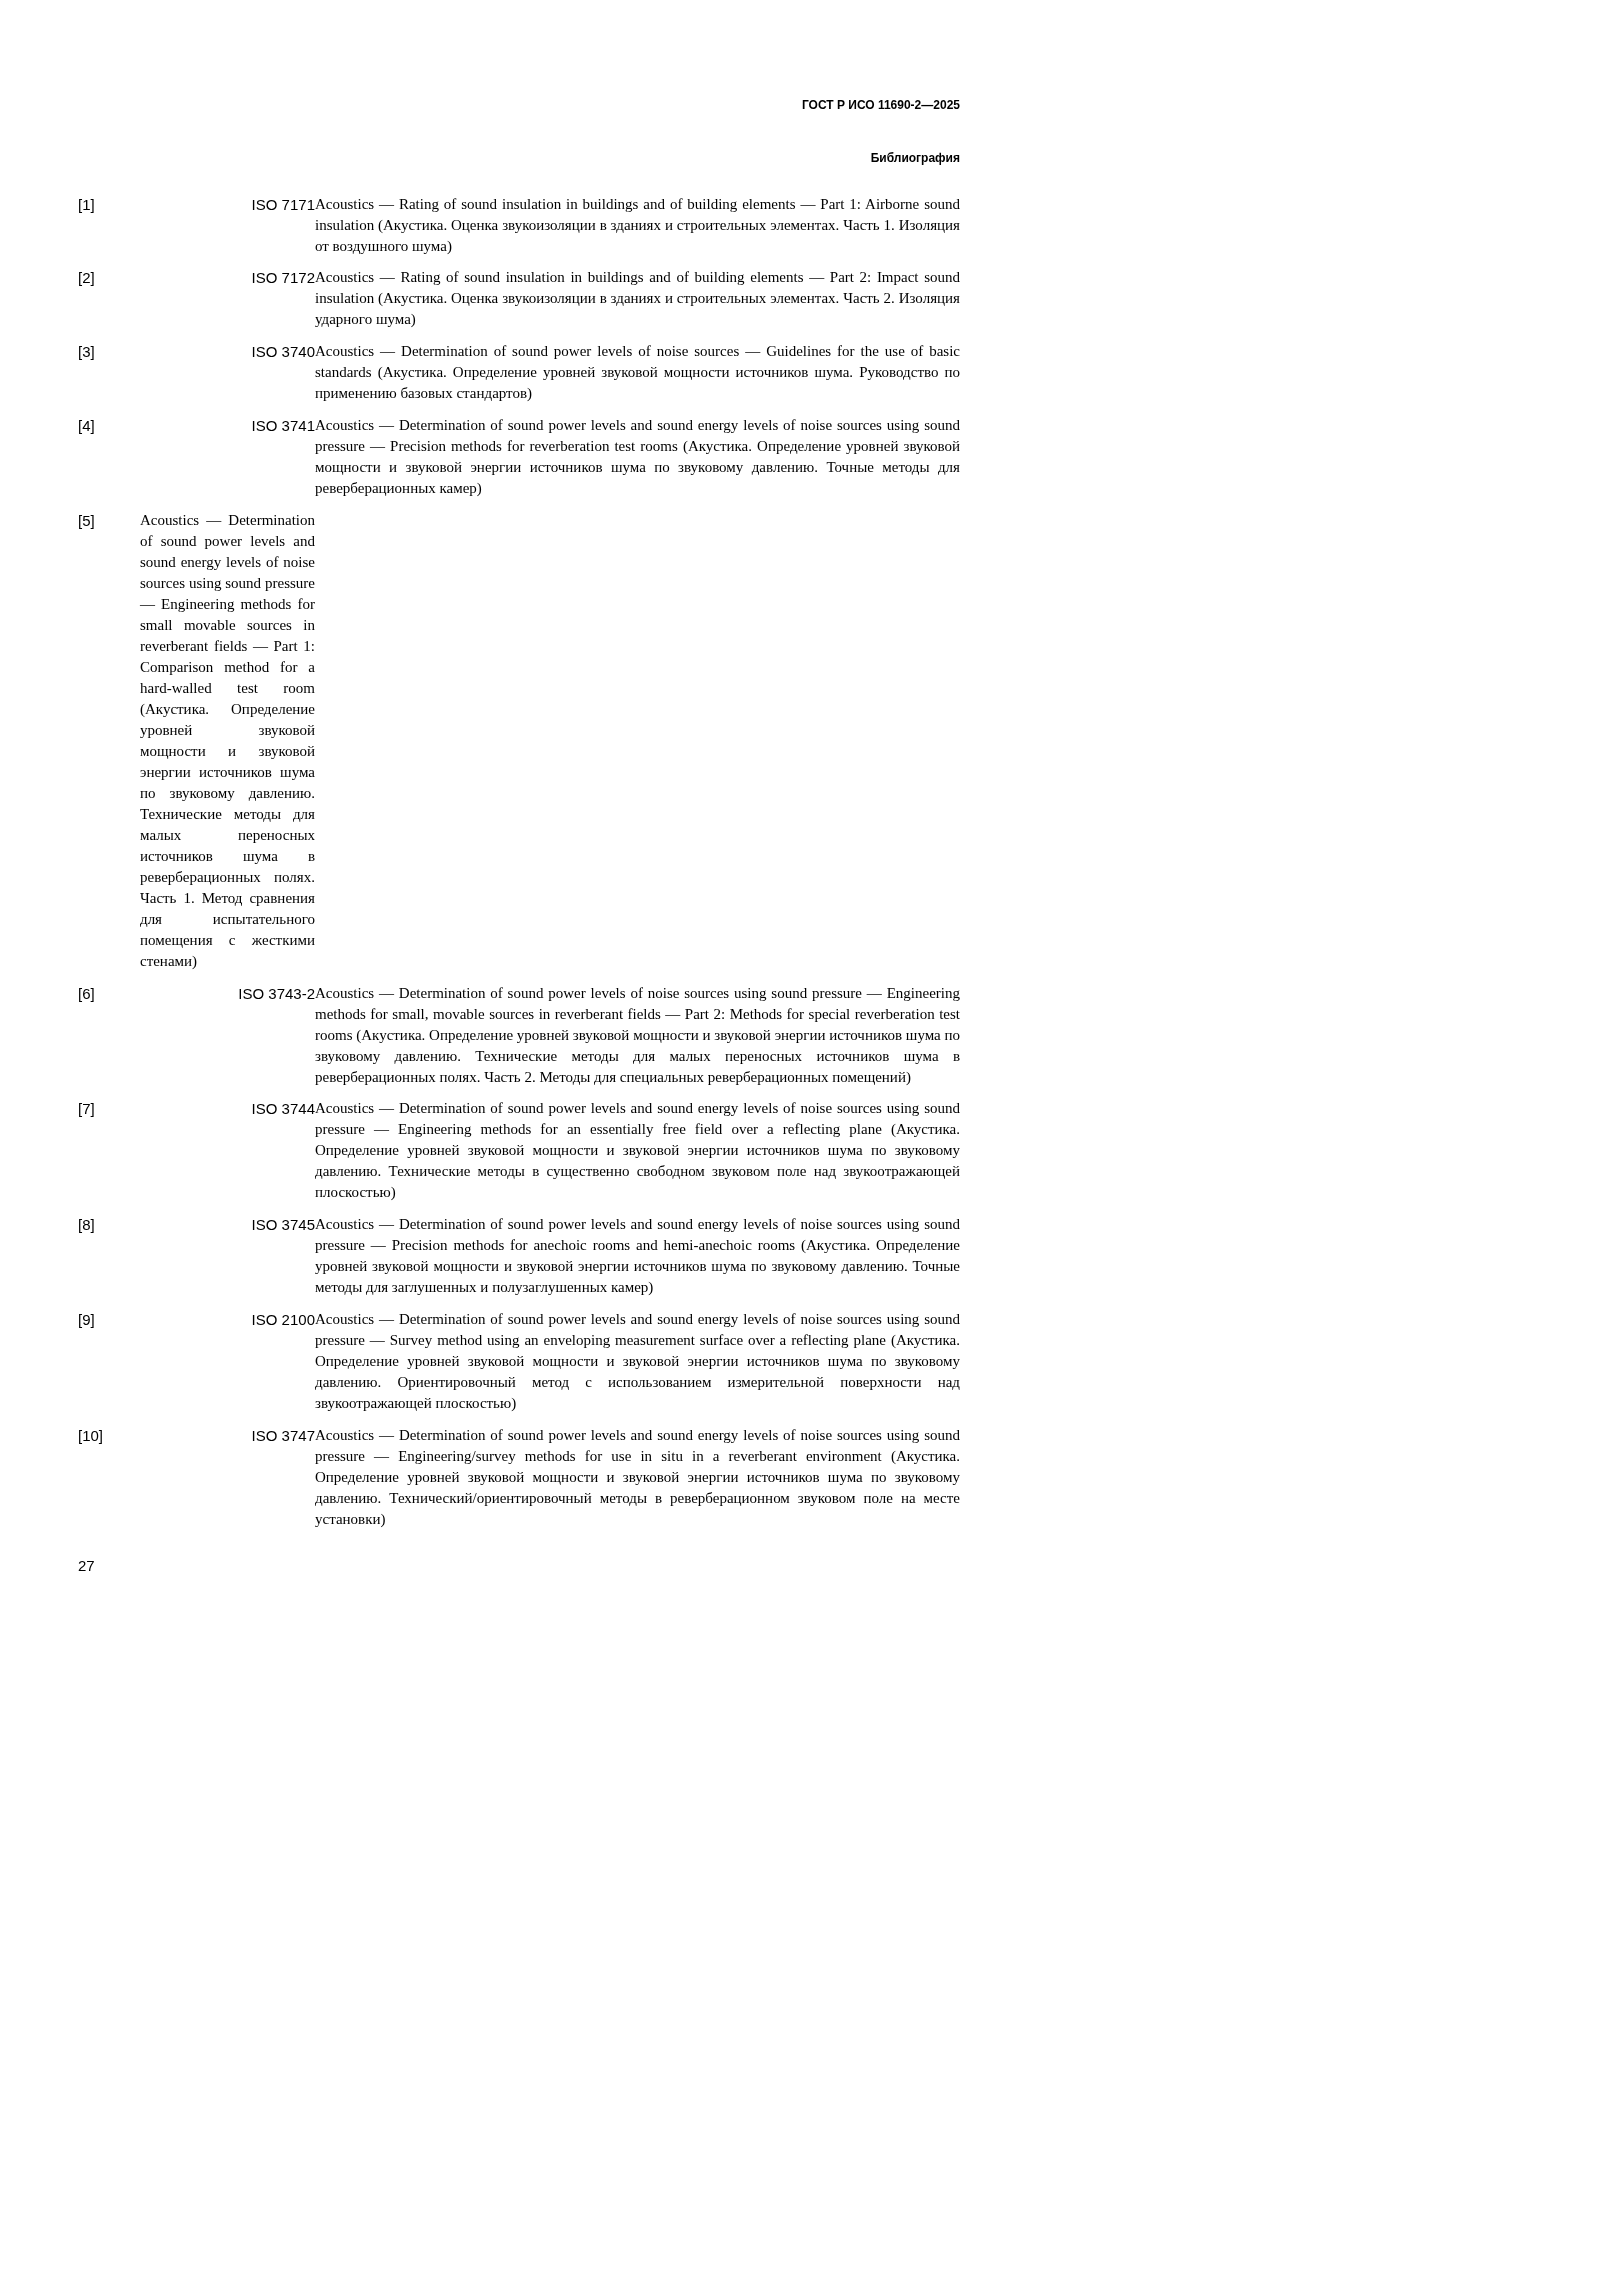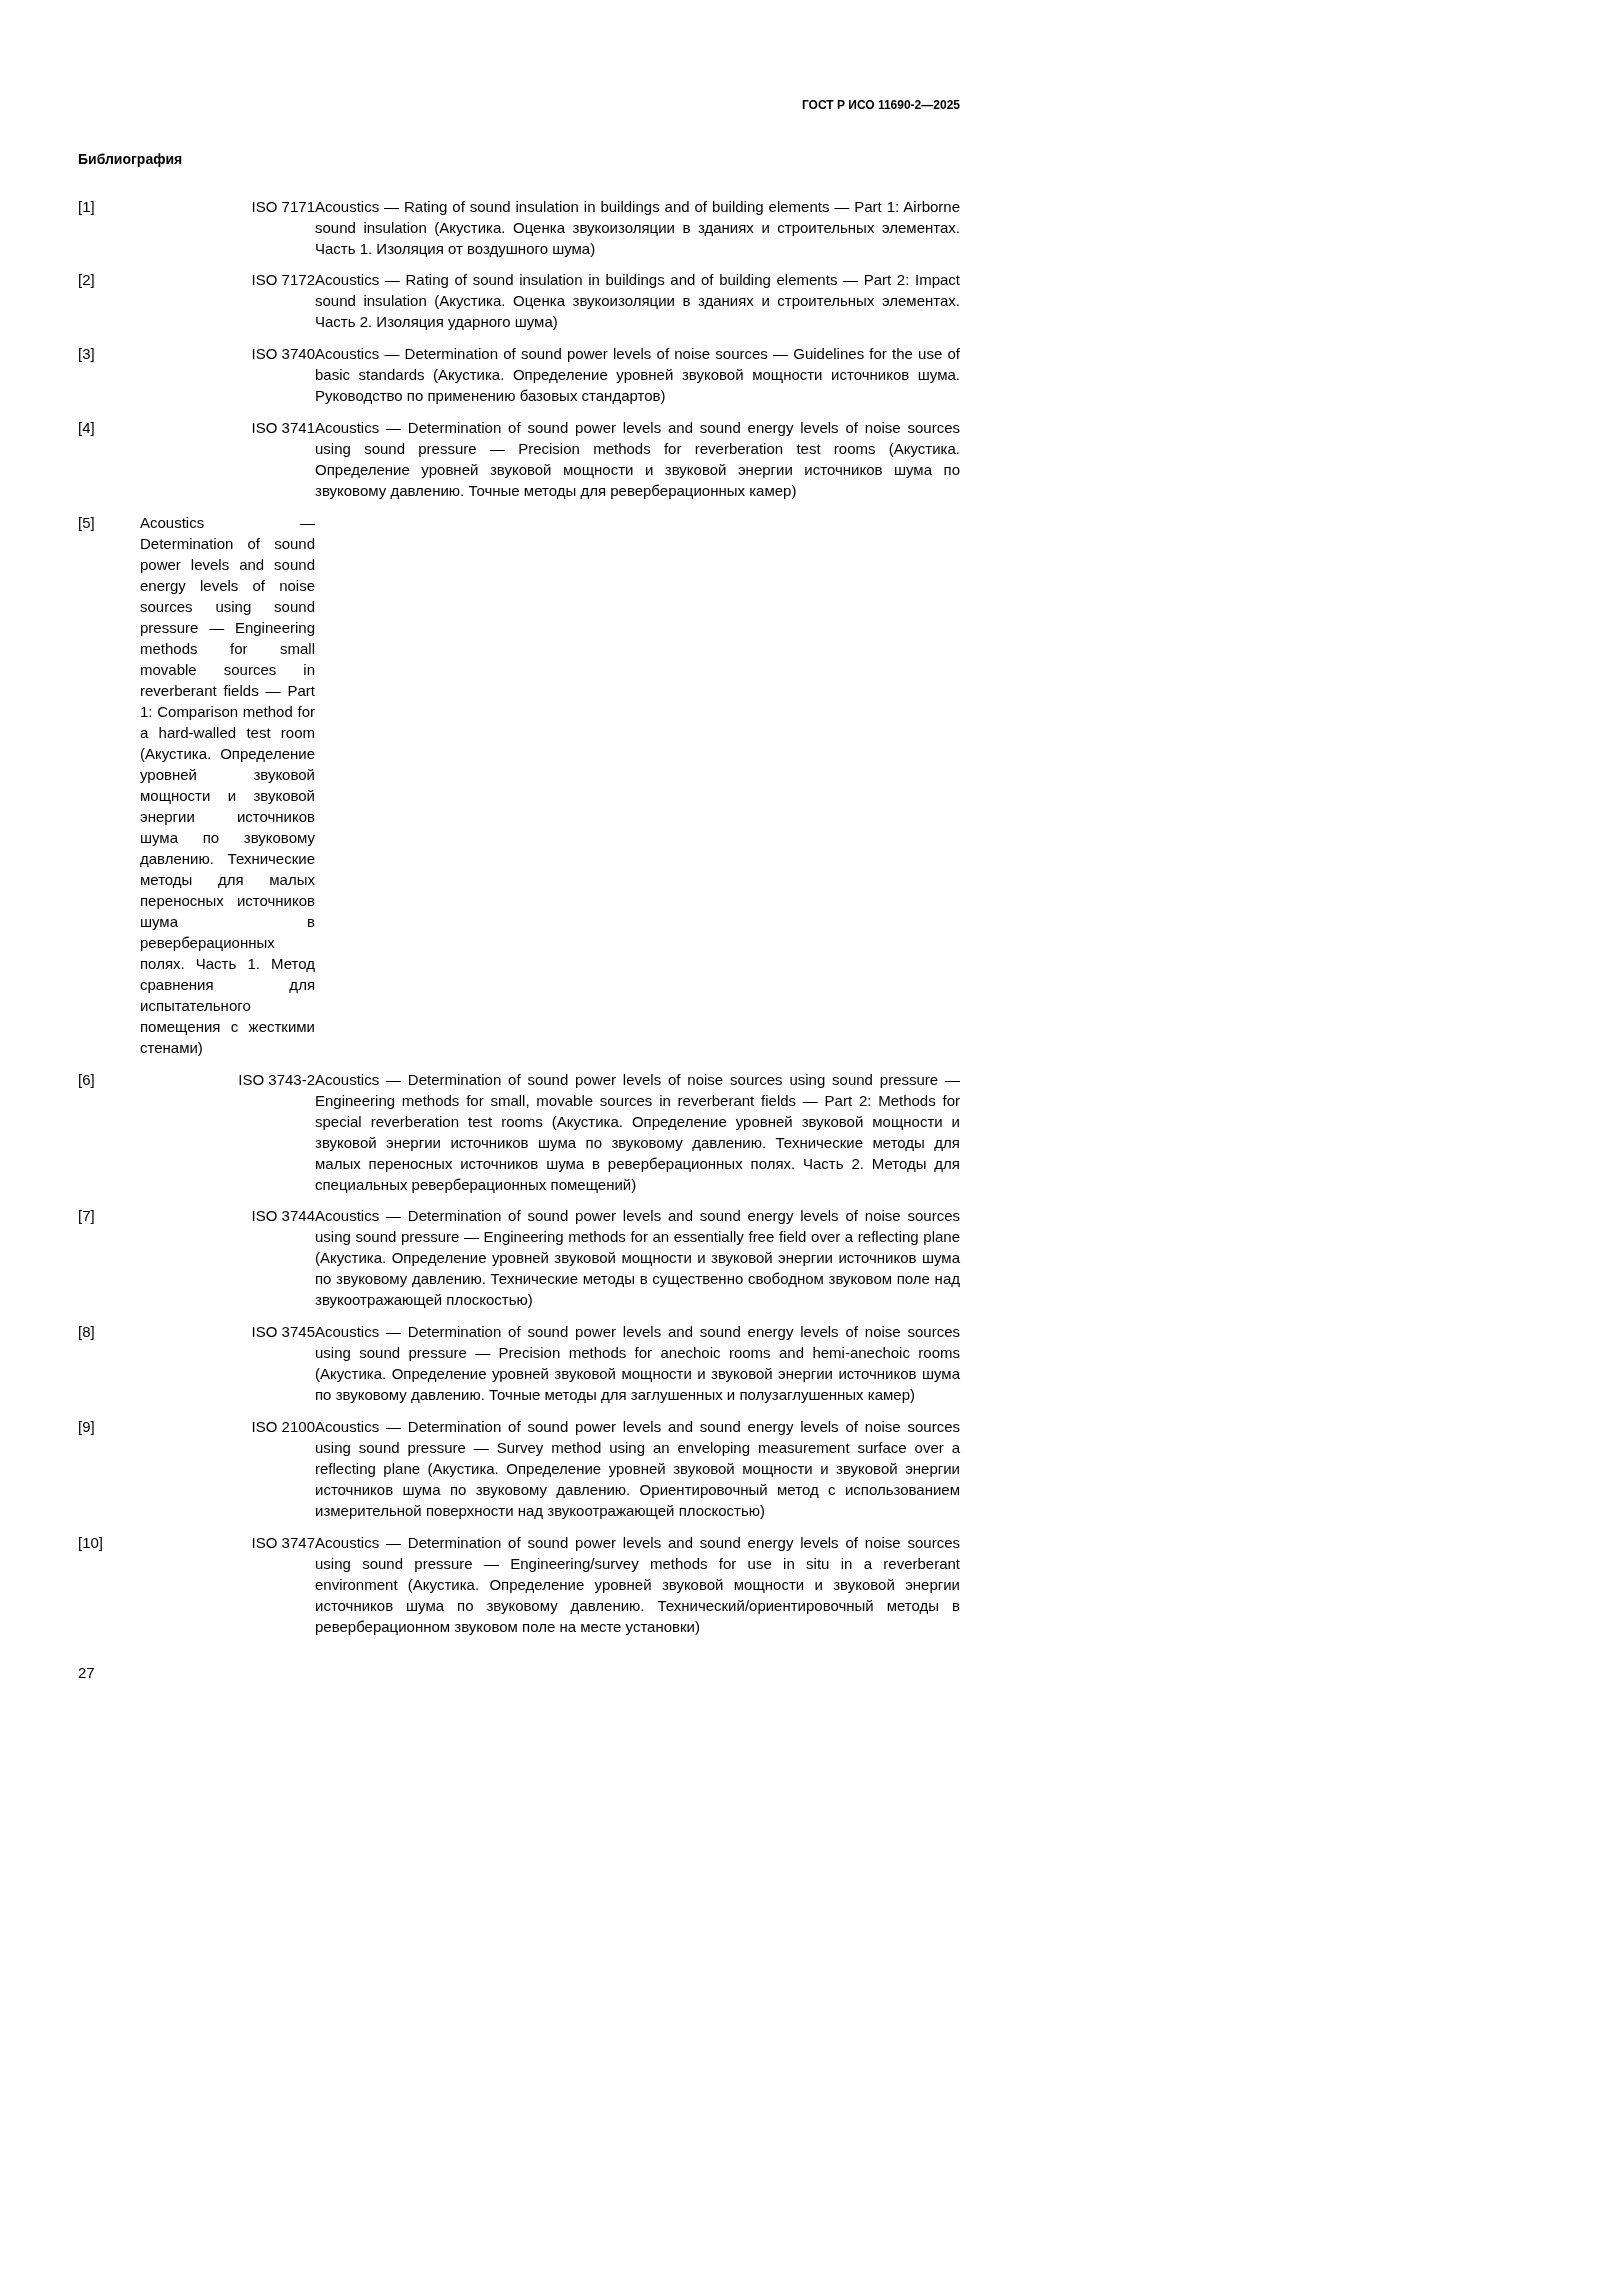--- a/index.html
+++ b/index.html
@@ -22,43 +22,44 @@
     top: 96px;
     width: 882px;
   }
   .doc-header {
     text-align: right;
     font-weight: bold;
     font-size: 12px;
     line-height: 19.6px;
   }
   .doc-title {
-    text-align: left;
+    text-align: right;
     font-weight: bold;
-    font-size: 14px;
+    font-size: 12px;
     margin: 35px 0 0 0;
   }
   .entries {
     margin-top: 29px;
   }
   .entry {
     display: grid;
     grid-template-columns: 62px 175px 1fr;
     margin-bottom: 10.8px;
     font-size: 15px;
     line-height: 21px;
   }
   .entry .num {
     text-align: left;
   }
   .entry .code {
     text-align: right;
   }
   .entry .desc {
     text-align: justify;
+    font-family: Liberation Serif, serif;
   }
   .page-num {
     text-align: left;
     font-size: 15px;
     margin-top: 27.4px;
   }
 </style>
 </head>
 <body>
 

